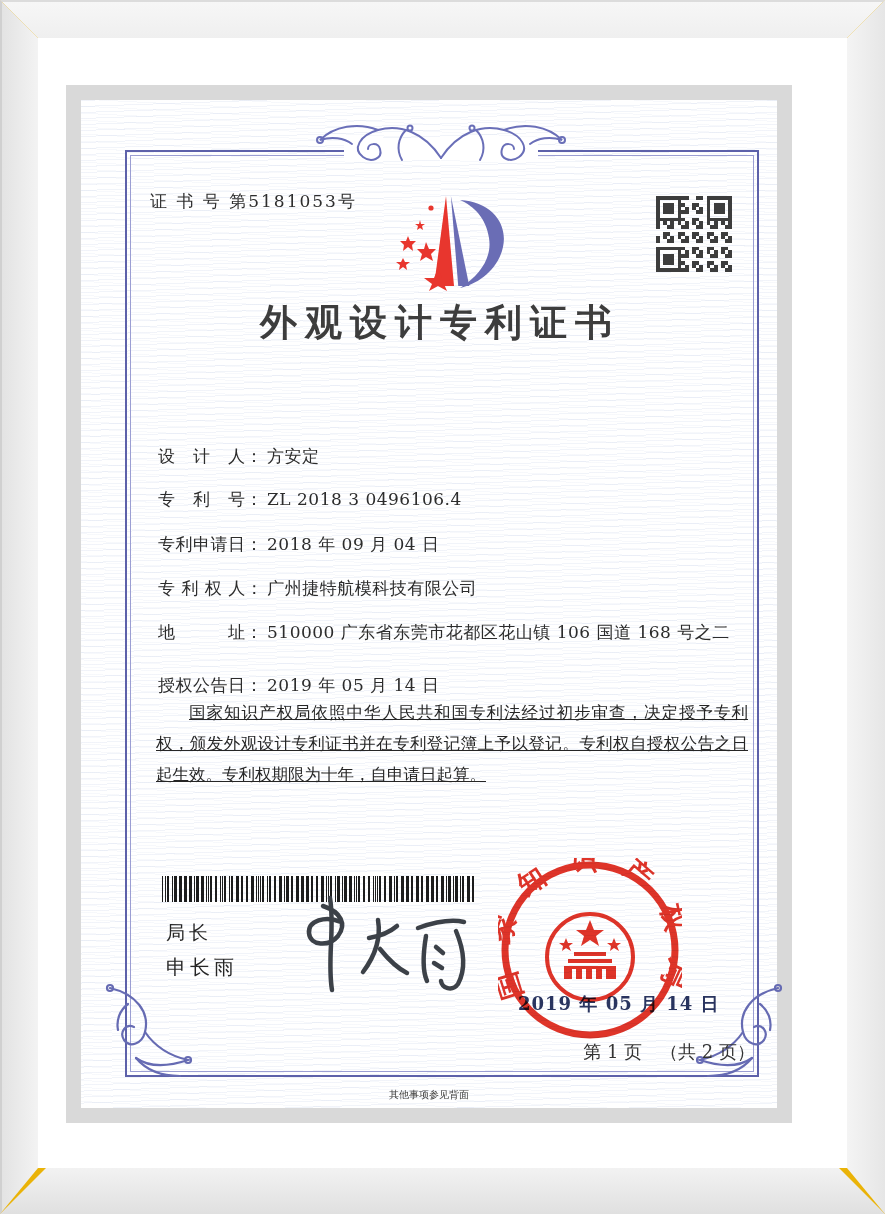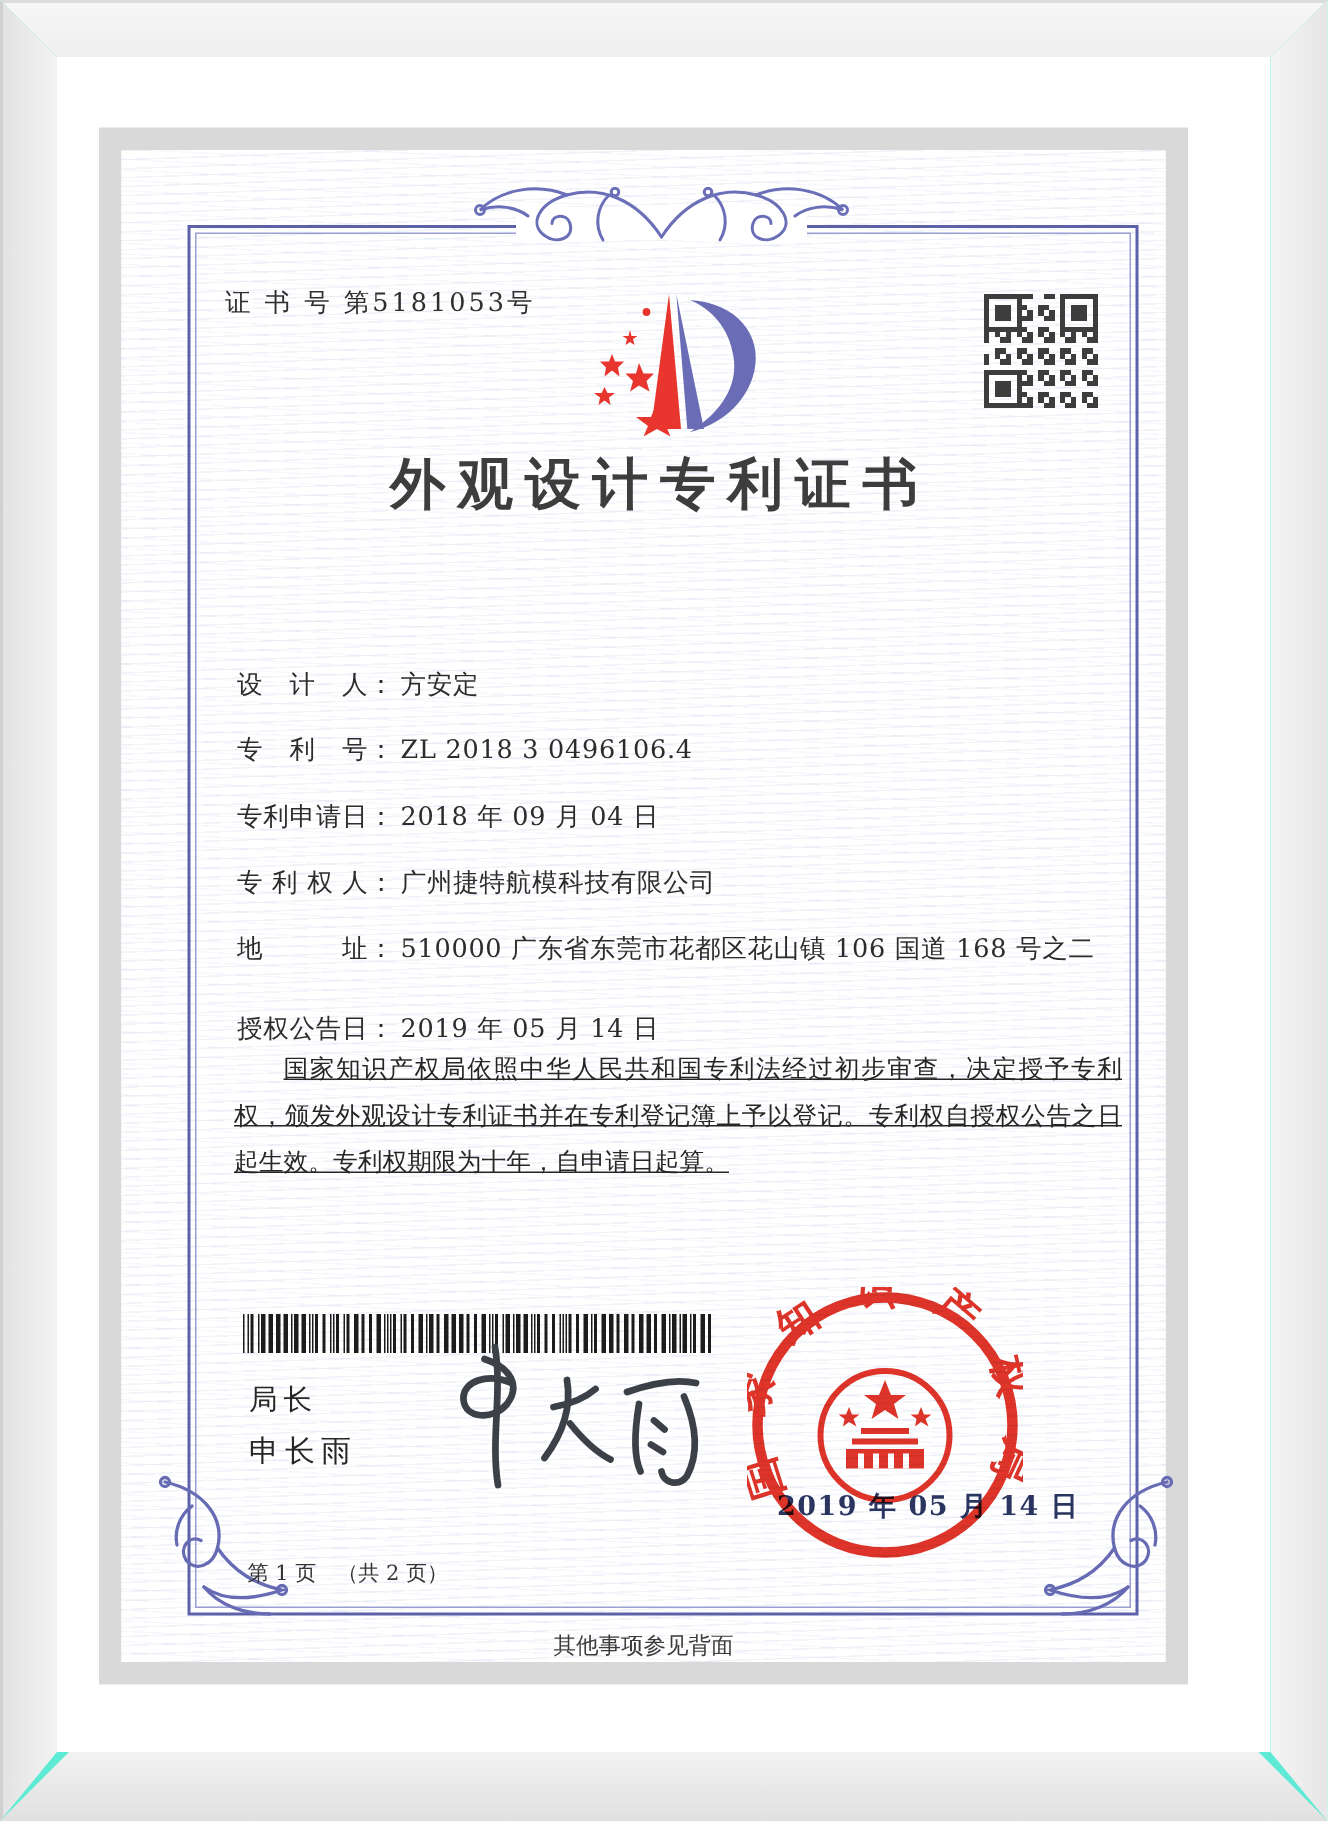--- a/index.html
+++ b/index.html
@@ -1,16 +1,16 @@
 <!DOCTYPE html>
 <html><head>
 <meta charset="utf-8">
 <style>
   html,body{margin:0;padding:0;background:#f4f4f4;}
-  .stage{position:relative;width:885px;height:1214px;margin:0 auto;background:#5eead4;
+  .stage{position:relative;width:885px;height:1214px;margin:0 auto;background:#eab308;
          font-family:"DejaVu Serif","Liberation Serif",serif;overflow:hidden;}
   
   .floor-shadow{position:absolute;left:140px;right:20px;bottom:2px;height:12px;background:rgba(60,60,60,.35);
                 filter:blur(7px);border-radius:50%;}
   .bevel{position:absolute;}
   .bevel-top{left:0;top:0;right:0;height:38px;background:linear-gradient(180deg,#f7f7f7,#efefef);
              clip-path:polygon(0 0,100% 0,calc(100% - 38px) 100%,38px 100%);box-shadow:inset 0 2px 0 #dcdcdc;}
   .bevel-bottom{left:0;bottom:0;right:0;height:46px;background:linear-gradient(0deg,#e0e0e0,#f2f2f2);
              clip-path:polygon(46px 0,calc(100% - 46px) 0,100% 100%,0 100%);}
   .bevel-left{left:0;top:0;bottom:0;width:38px;background:linear-gradient(90deg,#e2e2e2,#f3f3f3);
@@ -38,22 +38,22 @@
   .grant{display:flex;gap:56px;margin-top:10px;}
   .paras{position:absolute;left:156px;top:697px;width:592px;font-size:16.5px;line-height:31px;
          color:#262626;text-align:justify;text-decoration:underline;}
   .paras p{margin:0;text-indent:2em;}
   .officer-title{left:166px;top:920px;font-size:19px;letter-spacing:4px;color:#262626;
                  font-family:"DejaVu Sans","Liberation Sans",sans-serif;font-weight:500;}
   .officer-name{left:166px;top:954px;font-size:20px;letter-spacing:4px;color:#262626;
                  font-family:"DejaVu Sans","Liberation Sans",sans-serif;font-weight:500;}
   .seal-date{left:518px;top:992px;font-size:18px;letter-spacing:1px;color:#2a3560;
              mix-blend-mode:multiply;font-weight:600;}
-  .page-info{position:absolute;left:125px;top:1040px;width:630px;text-align:left;font-size:14px;color:#333;padding-left:40px;}
-  .back-note{position:absolute;left:81px;top:1088px;width:696px;text-align:center;font-size:15px;color:#3a3a3a;}
+  .page-info{position:absolute;left:125px;top:1040px;width:630px;text-align:right;font-size:18px;color:#333;}
+  .back-note{position:absolute;left:81px;top:1088px;width:696px;text-align:center;font-size:10px;color:#3a3a3a;}
   .qr{position:absolute;left:656px;top:196px;width:76px;height:76px;}
   .barcode{position:absolute;left:162px;top:876px;width:314px;height:26px;}
   .logo{position:absolute;left:386px;top:190px;width:126px;height:102px;}
   .signature{position:absolute;left:285px;top:886px;width:195px;height:115px;}
   .seal{position:absolute;left:498px;top:858px;width:184px;height:184px;mix-blend-mode:multiply;opacity:.93;}
   svg{display:block;}
 </style>
 </head>
 <body>
 

